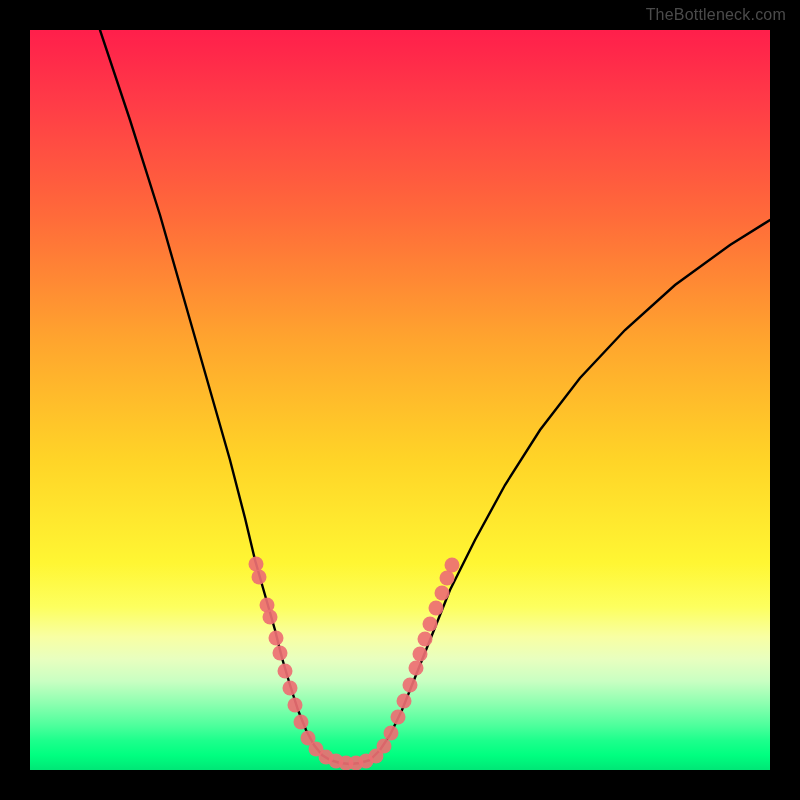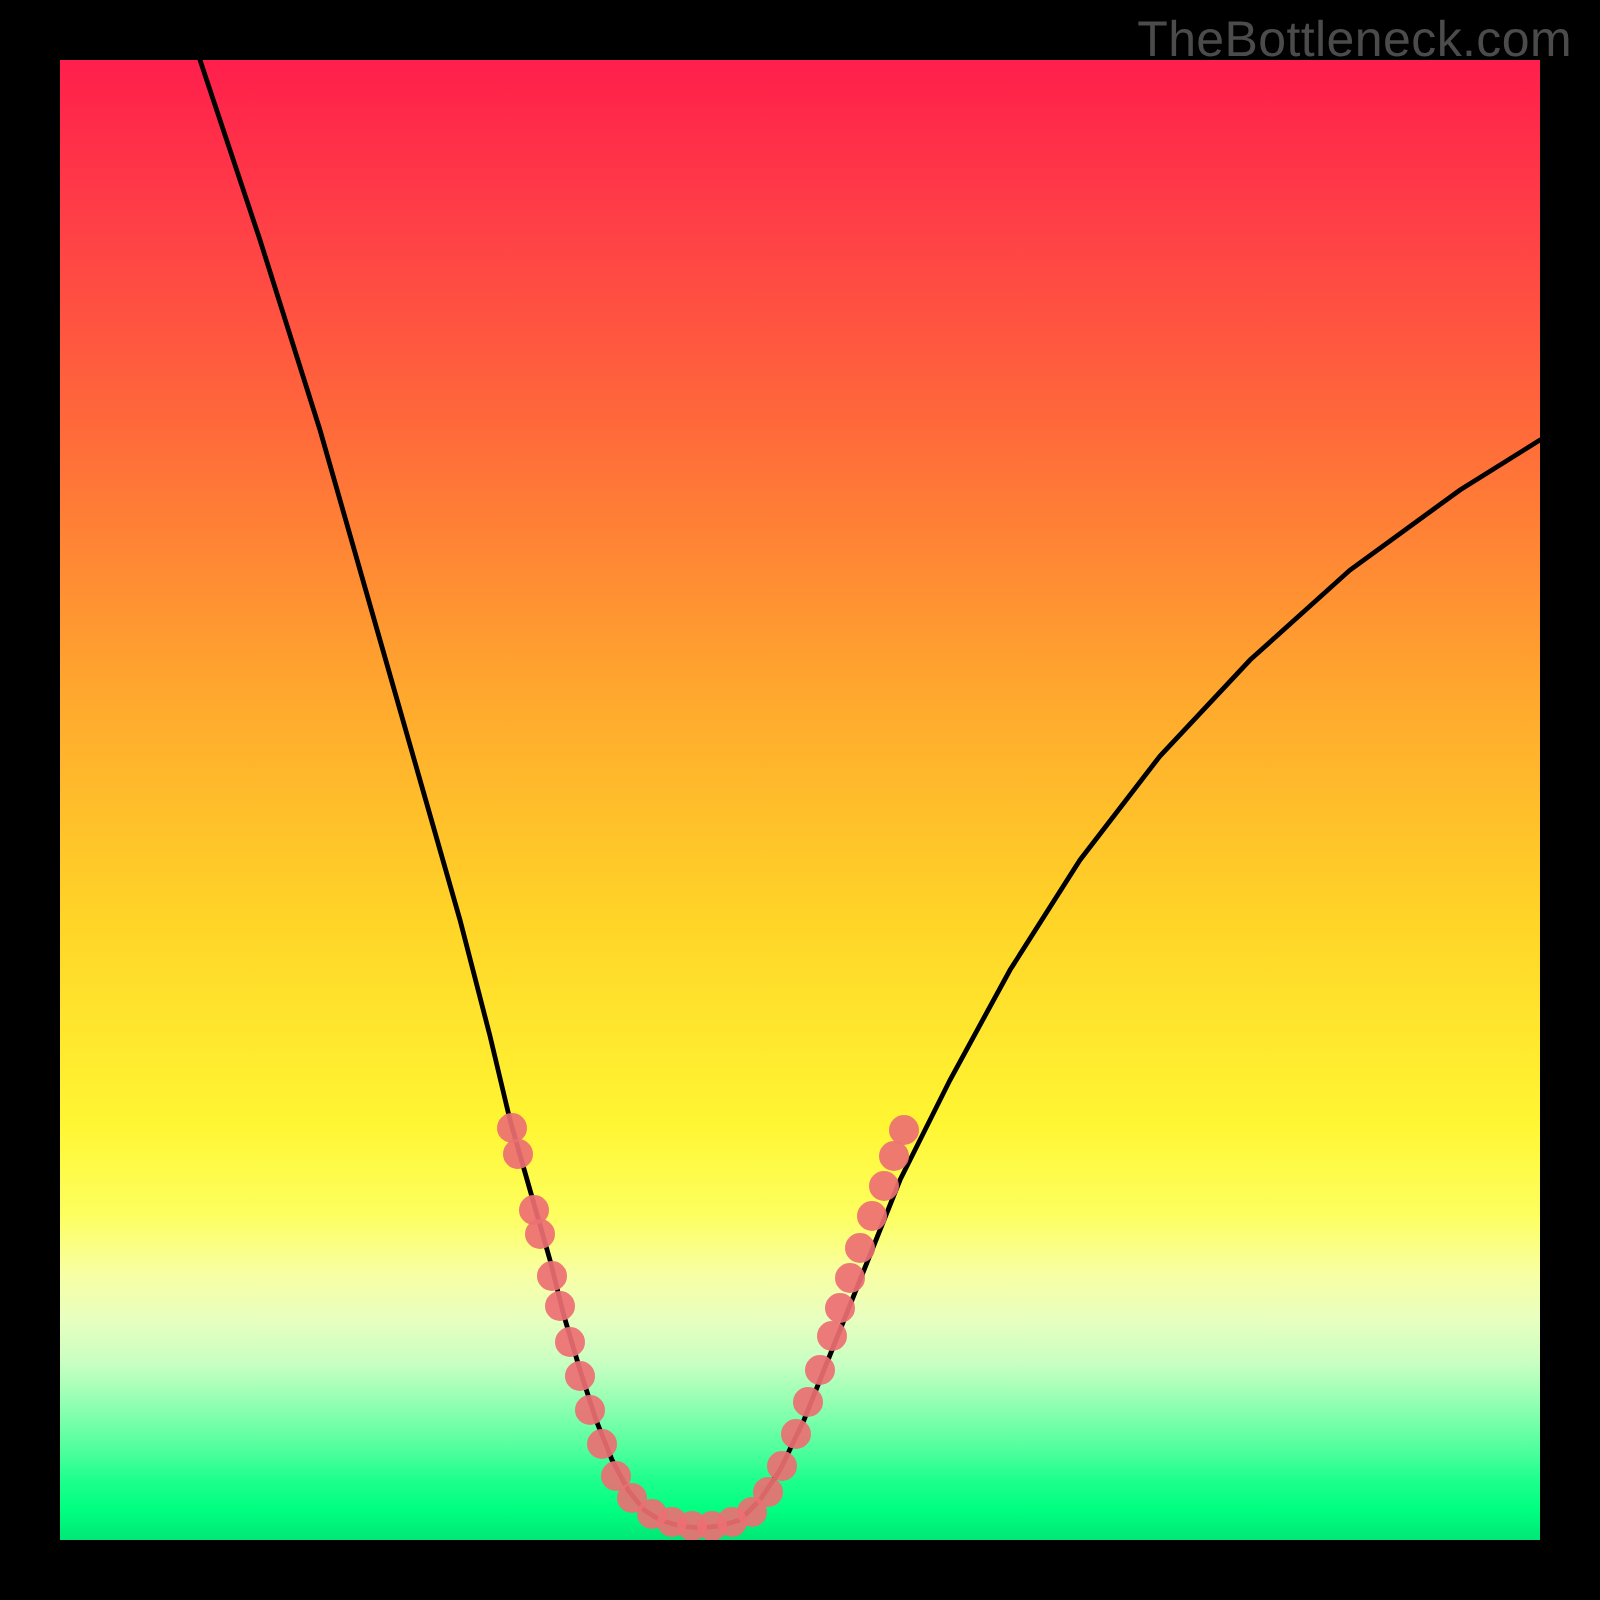--- a/index.html
+++ b/index.html
@@ -8,21 +8,21 @@
     position: relative;
     width: 800px;
     height: 800px;
     background: #000;
   }
   .watermark {
     position: absolute;
     top: 6px;
     right: 14px;
     font-family: Arial, Helvetica, sans-serif;
-    font-size: 25px;
+    font-size: 16px;
     font-weight: 400;
     color: #4b4b4b;
     letter-spacing: 0.2px;
   }
   .plot-area {
     position: absolute;
     left: 30px;
     top: 30px;
     width: 740px;
     height: 740px;

